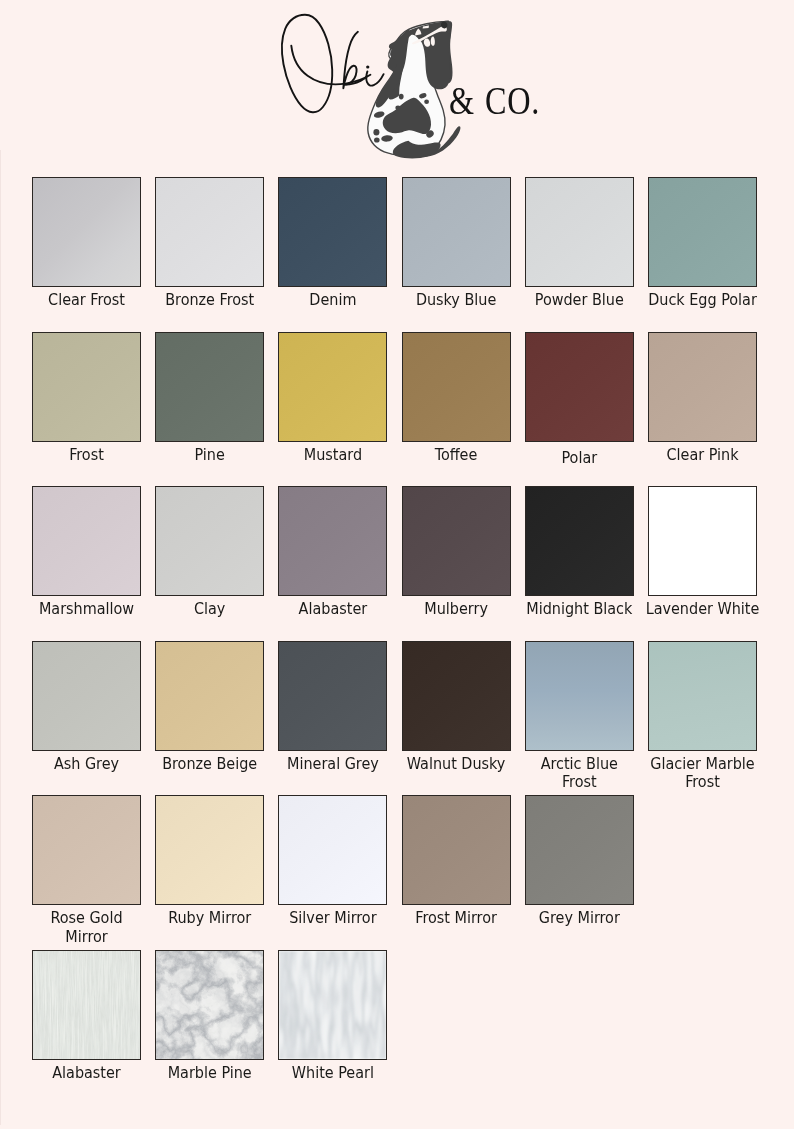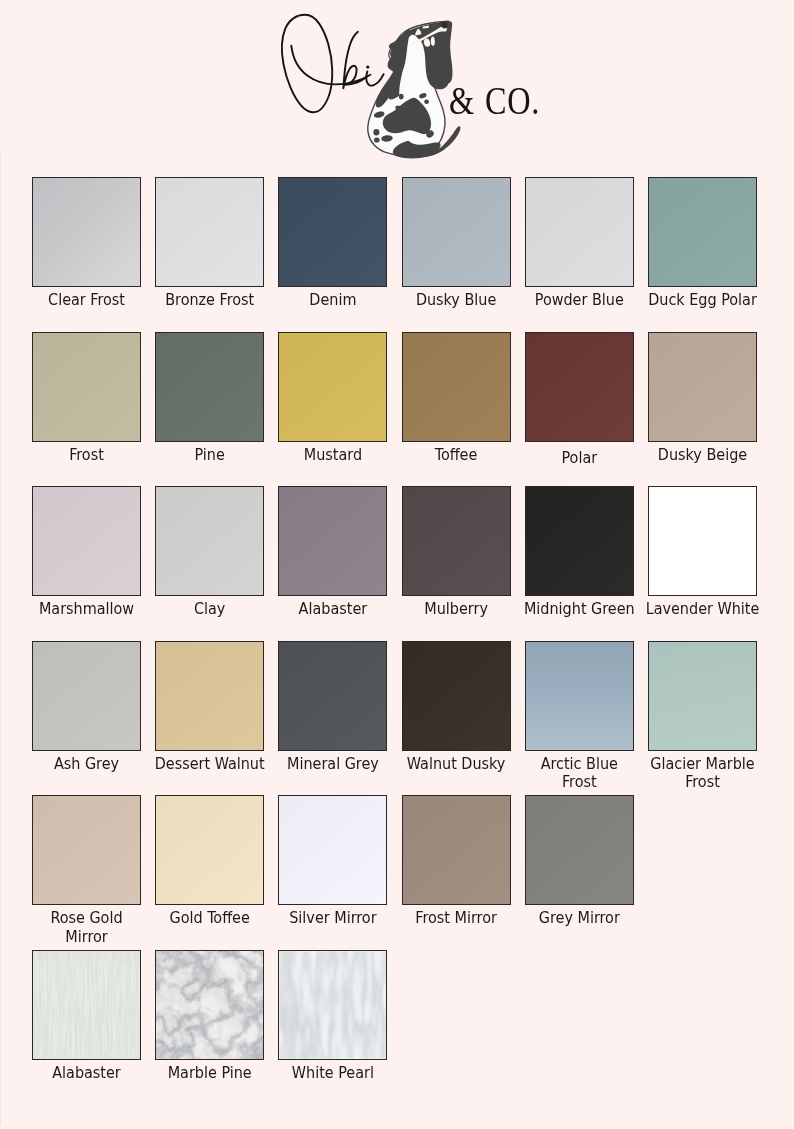--- a/index.html
+++ b/index.html
@@ -338,53 +338,53 @@
       <div class="sw-cell" style="left: 401.6px; top: 331.6px;">
         <div class="sw" style="background: linear-gradient(140deg, rgb(150, 121, 78) 0%, rgb(154, 125, 82) 50%, rgb(159, 130, 87) 100%);"></div>
         <div class="sw-label">Toffee</div>
       </div>
       <div class="sw-cell" style="left: 524.8px; top: 331.6px;">
         <div class="sw" style="background: linear-gradient(140deg, rgb(102, 52, 50) 0%, rgb(106, 56, 54) 50%, rgb(111, 61, 59) 100%);"></div>
         <div class="sw-label" style="top: 117px;">Polar</div>
       </div>
       <div class="sw-cell" style="left: 648px; top: 331.6px;">
         <div class="sw" style="background: linear-gradient(140deg, rgb(184, 164, 149) 0%, rgb(188, 168, 153) 50%, rgb(193, 173, 158) 100%);"></div>
-        <div class="sw-label">Dusky Beige</div>
+        <div class="sw-label">Clear Pink</div>
       </div>
       <div class="sw-cell" style="left: 32px; top: 486.2px;">
         <div class="sw" style="background: linear-gradient(140deg, rgb(209, 199, 204) 0%, rgb(213, 203, 208) 50%, rgb(218, 208, 213) 100%);"></div>
         <div class="sw-label">Marshmallow</div>
       </div>
       <div class="sw-cell" style="left: 155.2px; top: 486.2px;">
         <div class="sw" style="background: linear-gradient(140deg, rgb(203, 203, 201) 0%, rgb(207, 207, 205) 50%, rgb(212, 212, 210) 100%);"></div>
         <div class="sw-label">Clay</div>
       </div>
       <div class="sw-cell" style="left: 278.4px; top: 486.2px;">
         <div class="sw" style="background: linear-gradient(140deg, rgb(134, 124, 133) 0%, rgb(138, 128, 137) 50%, rgb(143, 133, 142) 100%);"></div>
         <div class="sw-label">Alabaster</div>
       </div>
       <div class="sw-cell" style="left: 401.6px; top: 486.2px;">
         <div class="sw" style="background: linear-gradient(140deg, rgb(82, 70, 73) 0%, rgb(86, 74, 77) 50%, rgb(91, 79, 82) 100%);"></div>
         <div class="sw-label">Mulberry</div>
       </div>
       <div class="sw-cell" style="left: 524.8px; top: 486.2px;">
         <div class="sw" style="background: linear-gradient(140deg, rgb(34, 34, 34) 0%, rgb(38, 38, 38) 50%, rgb(43, 43, 43) 100%);"></div>
-        <div class="sw-label">Midnight Green</div>
+        <div class="sw-label">Midnight Black</div>
       </div>
       <div class="sw-cell" style="left: 648px; top: 486.2px;">
         <div class="sw" style="background: rgb(255, 255, 255);"></div>
         <div class="sw-label">Lavender White</div>
       </div>
       <div class="sw-cell" style="left: 32px; top: 640.8px;">
         <div class="sw" style="background: linear-gradient(140deg, rgb(190, 191, 185) 0%, rgb(194, 195, 189) 50%, rgb(199, 200, 194) 100%);"></div>
         <div class="sw-label">Ash Grey</div>
       </div>
       <div class="sw-cell" style="left: 155.2px; top: 640.8px;">
         <div class="sw" style="background: linear-gradient(140deg, rgb(213, 191, 147) 0%, rgb(217, 195, 151) 50%, rgb(222, 200, 156) 100%);"></div>
-        <div class="sw-label">Dessert Walnut</div>
+        <div class="sw-label">Bronze Beige</div>
       </div>
       <div class="sw-cell" style="left: 278.4px; top: 640.8px;">
         <div class="sw" style="background: linear-gradient(140deg, rgb(76, 81, 86) 0%, rgb(80, 85, 90) 50%, rgb(85, 90, 95) 100%);"></div>
         <div class="sw-label">Mineral Grey</div>
       </div>
       <div class="sw-cell" style="left: 401.6px; top: 640.8px;">
         <div class="sw" style="background: linear-gradient(140deg, rgb(54, 42, 36) 0%, rgb(58, 46, 40) 50%, rgb(63, 51, 45) 100%);"></div>
         <div class="sw-label">Walnut Dusky</div>
       </div>
       <div class="sw-cell" style="left: 524.8px; top: 640.8px;">
@@ -403,21 +403,21 @@
       </div>
       <div class="sw-cell" style="left: 32px; top: 795.4px;">
         <div class="sw" style="background: linear-gradient(140deg, rgb(206, 188, 172) 0%, rgb(210, 192, 176) 50%, rgb(215, 197, 181) 100%);"></div>
         <div class="sw-label">
           <div>Rose Gold</div>
           <div>Mirror</div>
         </div>
       </div>
       <div class="sw-cell" style="left: 155.2px; top: 795.4px;">
         <div class="sw" style="background: linear-gradient(140deg, rgb(235, 220, 190) 0%, rgb(239, 224, 194) 50%, rgb(244, 229, 199) 100%);"></div>
-        <div class="sw-label">Gold Toffee</div>
+        <div class="sw-label">Ruby Mirror</div>
       </div>
       <div class="sw-cell" style="left: 278.4px; top: 795.4px;">
         <div class="sw" style="background: linear-gradient(140deg, rgb(236, 237, 244) 0%, rgb(240, 241, 248) 50%, rgb(245, 246, 253) 100%);"></div>
         <div class="sw-label">Silver Mirror</div>
       </div>
       <div class="sw-cell" style="left: 401.6px; top: 795.4px;">
         <div class="sw" style="background: linear-gradient(140deg, rgb(153, 135, 121) 0%, rgb(157, 139, 125) 50%, rgb(162, 144, 130) 100%);"></div>
         <div class="sw-label">Frost Mirror</div>
       </div>
       <div class="sw-cell" style="left: 524.8px; top: 795.4px;">

